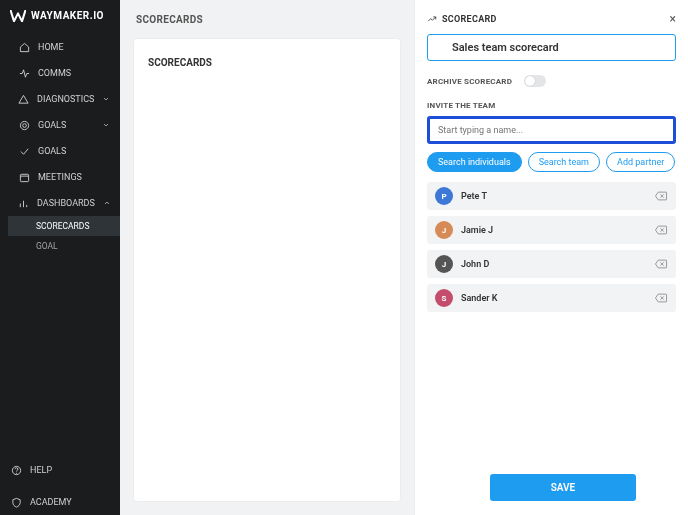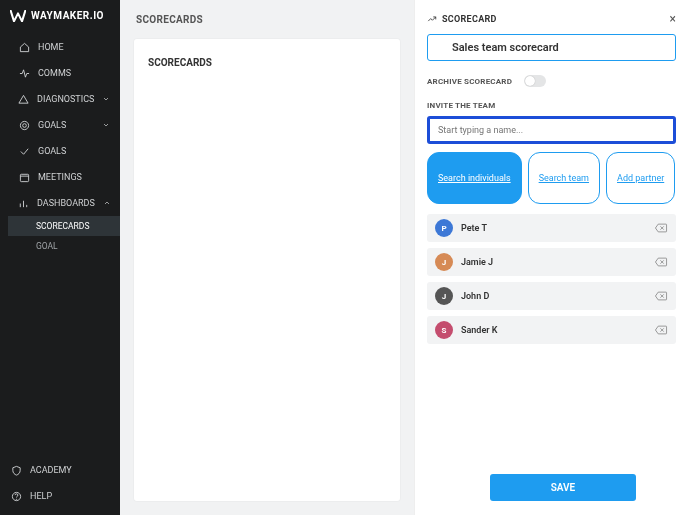--- a/index.html
+++ b/index.html
@@ -30,21 +30,21 @@
   .panel-head .title { font-size: 9px; font-weight: 700; color: #333; letter-spacing:0.3px; flex:1; display:flex; align-items:center; gap:5px;}
   .close { cursor: pointer; color:#555; font-size:12px; }
   .name-input { width: 100%; border: 1.5px solid #1e9cf0; border-radius: 3px; padding: 6px 24px; font-size: 11px; font-weight:600; color:#333; outline:none; }
   .row-label { font-size: 8px; font-weight:700; color:#555; letter-spacing:0.2px; margin-top:14px; margin-bottom:6px; }
   .toggle-row { display:flex; align-items:center; }
   .toggle-row .row-label { margin:0; flex:0 0 auto; }
   .toggle { margin-left:12px; width:22px; height:12px; background:#e4e5e6; border-radius:6px; position:relative; cursor:pointer; }
   .toggle::after { content:""; position:absolute; width:10px; height:10px; background:#fff; border-radius:50%; top:1px; left:1px; box-shadow:0 0 1px rgba(0,0,0,0.3); }
   .search-input { width:100%; border:3px solid #1d4ed8; border-radius:3px; padding:6px 8px; font-size:9px; color:#888; outline:none; }
   .pills { display:flex; gap:6px; margin-top:8px; }
-  .pill { font-size:9px; padding:20px 10px; border-radius:12px; border:1px solid #1e9cf0; color:#1e9cf0; cursor:pointer; background:#fff;text-decoration:underline; }
+  .pill { font-size:9px; padding:4px 10px; border-radius:12px; border:1px solid #1e9cf0; color:#1e9cf0; cursor:pointer; background:#fff; }
   .pill.active { background:#1e9cf0; color:#fff; }
   .members { margin-top:10px; display:flex; flex-direction:column; gap:6px; }
   .member { display:flex; align-items:center; background:#f2f3f4; border-radius:3px; padding:5px 8px; gap:8px; }
   .avatar { width:18px; height:18px; border-radius:50%; background:#bbb; display:flex; align-items:center; justify-content:center; font-size:8px; font-weight:700; color:#fff; flex-shrink:0; }
   .member .nm { flex:1; font-size:9px; font-weight:600; color:#333; }
   .del { width:14px; height:10px; cursor:pointer; display:flex; align-items:center; justify-content:center; }
   .panel-spacer { flex:1; }
   .save-btn { background:#1e9cf0; color:#fff; border:none; border-radius:3px; font-size:10px; font-weight:600; padding:8px 0; cursor:pointer; margin: 0 40px 14px 63px; }
 
   svg { display:block; }
@@ -139,38 +139,38 @@
             <path d="M6 15 L12 9 L18 15"></path>
           </svg>
         </span>
     </div>
     <div class="sub active">SCORECARDS</div>
     <div class="sub">GOAL</div>
   </div>
 
   <div class="spacer"></div>
 
-  <div class="nav-item">
-    <span class="nav-icon">
-        <svg width="11" height="11" viewBox="0 0 24 24" fill="none" stroke="currentColor" stroke-width="2">
-          <path d="M12 3 L20 6 V12 C20 17 16 21 12 22 C8 21 4 17 4 12 V6 Z"></path>
-        </svg>
-      </span>
-    <span class="lbl">ACADEMY</span>
-  </div>
   <div class="nav-item" style="margin-bottom:6px;">
     <span class="nav-icon">
         <svg width="11" height="11" viewBox="0 0 24 24" fill="none" stroke="currentColor" stroke-width="2">
           <circle cx="12" cy="12" r="9"></circle>
           <path d="M9 9 a3 3 0 1 1 4 3 c-1 0.5 -1 1 -1 2"></path>
           <circle cx="12" cy="18" r="0.5" fill="currentColor"></circle>
         </svg>
       </span>
     <span class="lbl">HELP</span>
   </div>
+  <div class="nav-item">
+    <span class="nav-icon">
+        <svg width="11" height="11" viewBox="0 0 24 24" fill="none" stroke="currentColor" stroke-width="2">
+          <path d="M12 3 L20 6 V12 C20 17 16 21 12 22 C8 21 4 17 4 12 V6 Z"></path>
+        </svg>
+      </span>
+    <span class="lbl">ACADEMY</span>
+  </div>
 </nav>
 
 <main class="mid">
   <div class="mid-header">SCORECARDS</div>
   <div class="card">
     <span>SCORECARDS</span>
   </div>
 </main>
 
 <aside class="panel">

